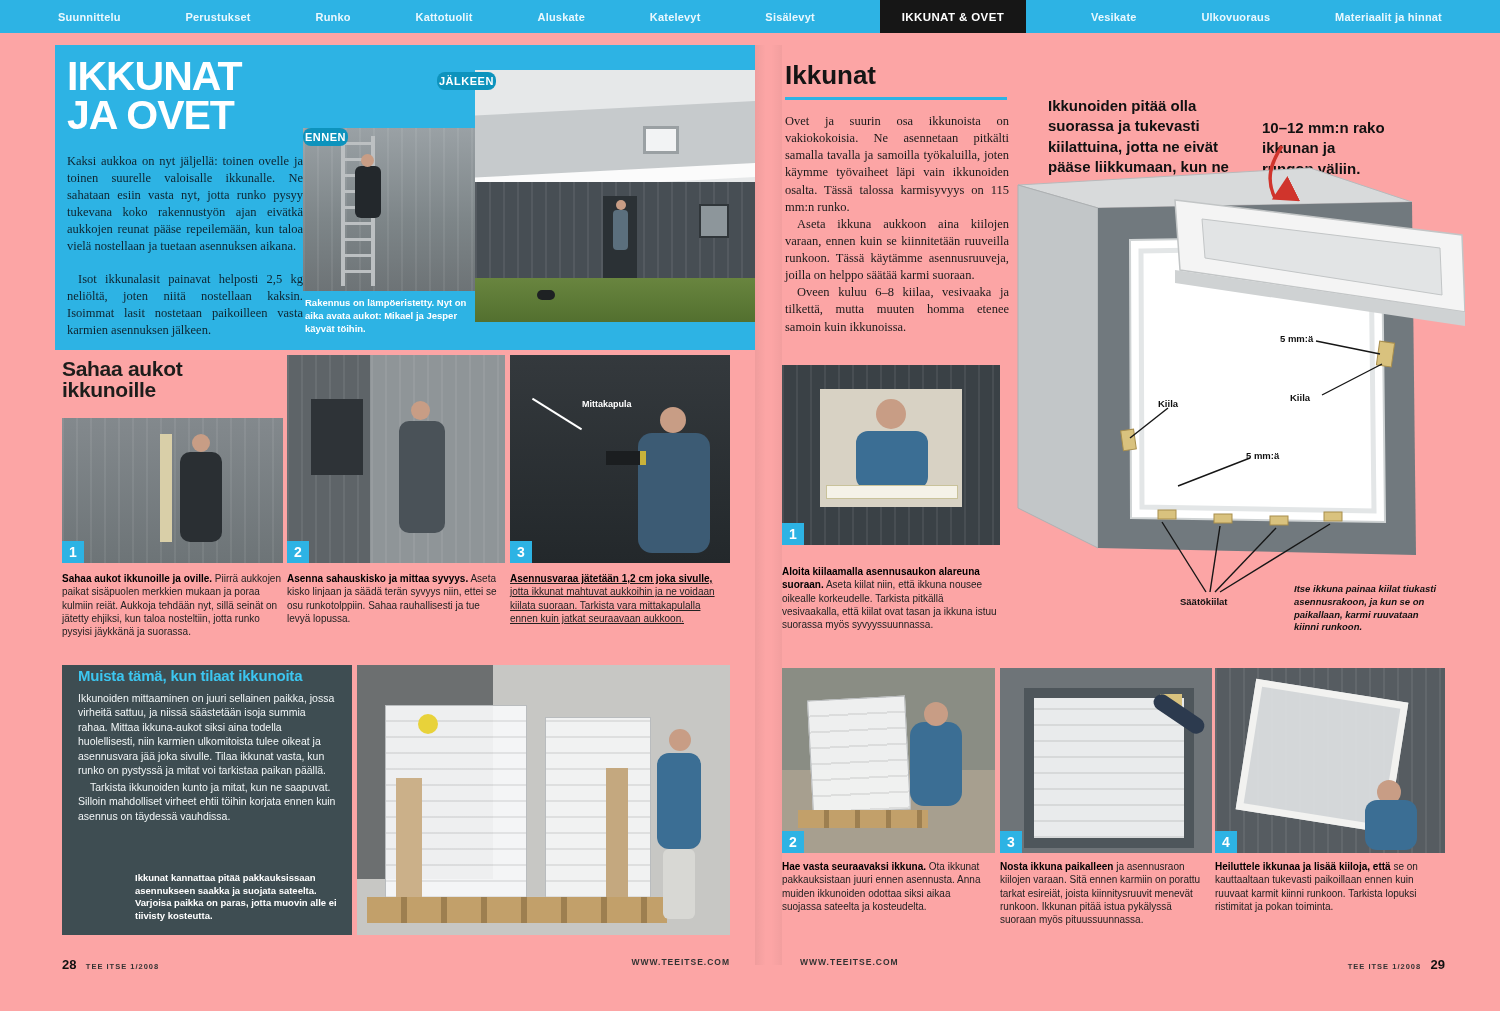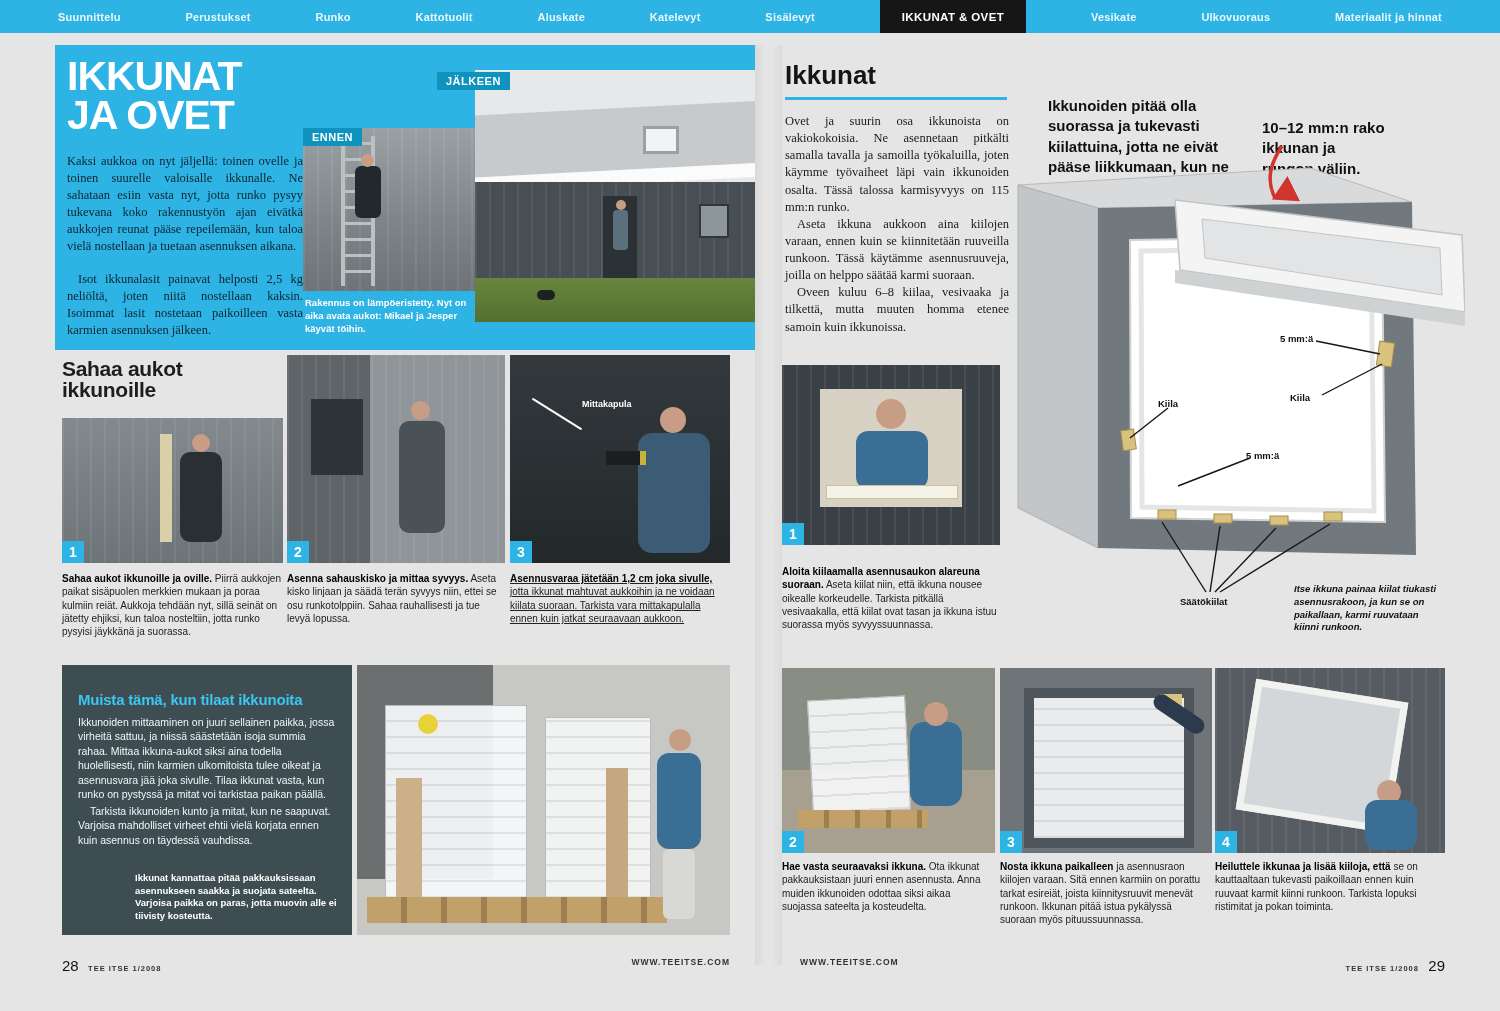--- a/index.html
+++ b/index.html
@@ -1,67 +1,67 @@
 <!DOCTYPE html>
 <html><head>
 <meta charset="utf-8">
 <style>
   html,body{margin:0;padding:0;background:#ffffff;}
-  #stage{position:relative;width:1500px;height:1011px;background:#e5e5e5;overflow:hidden;
+  #stage{position:relative;width:1500px;height:1011px;background:#fca5a5;overflow:hidden;
          font-family:"Liberation Sans",sans-serif;color:#1c1c1c;}
   .abs{position:absolute;}
   
   .nav{position:absolute;top:0;left:0;width:1500px;height:33px;background:#2db3e4;
        display:flex;align-items:center;justify-content:space-between;padding:0 58px;box-sizing:border-box;}
   .tab{font-size:11px;font-weight:bold;color:#eaf8fe;letter-spacing:.2px;white-space:nowrap;cursor:pointer;}
   .tab.active{background:#161616;color:#ffffff;align-self:stretch;display:flex;align-items:center;
               padding:0 22px;font-size:11.5px;letter-spacing:.4px;}
   
   .hero{position:absolute;left:55px;top:45px;width:700px;height:305px;background:#2db3e4;}
   .hero-title{position:absolute;left:12px;top:12px;font-size:41px;line-height:.95;font-weight:800;
               color:#ffffff;letter-spacing:-1px;white-space:pre-line;}
   .serif{font-family:"Liberation Serif",serif;}
   .hero-intro{position:absolute;left:12px;top:108px;width:236px;font-size:12.5px;line-height:1.36;
               color:#0e2430;text-align:justify;}
   .hero-intro p{margin:0 0 2px 0;}
   .hero-intro p+p{text-indent:11px;margin-top:16px;}
   .badge{position:absolute;background:#0d93bd;color:#ffffff;font-weight:bold;font-size:11px;
-         padding:3px 9px;letter-spacing:.5px;z-index:5;}
+         padding:3px 2px;letter-spacing:.5px;z-index:5;border-radius:8px;}
   .wcap{color:#ffffff;font-weight:bold;font-size:9.5px;line-height:1.35;}
   
   .ph{position:absolute;overflow:hidden;background:#8a9094;}
   .num{position:absolute;left:0;bottom:0;width:22px;height:22px;background:#2db3e4;color:#fff;
        font-weight:800;font-size:14px;display:flex;align-items:center;justify-content:center;z-index:4;}
   .stripes{position:absolute;inset:0;background:repeating-linear-gradient(90deg,rgba(255,255,255,.07) 0 2px,transparent 2px 14px);}
   .hstripes{position:absolute;inset:0;background:repeating-linear-gradient(0deg,rgba(0,0,0,.08) 0 2px,transparent 2px 16px);}
   .head{position:absolute;border-radius:50%;background:#c89d85;}
   
   .sec-h{position:absolute;font-size:21px;line-height:1.02;font-weight:800;color:#1d1d1b;white-space:pre-line;letter-spacing:-.3px;}
   .cap{position:absolute;font-size:10px;line-height:1.33;color:#222;}
   .cap b{color:#000;}
   
-  .darkbox{position:absolute;left:62px;top:665px;width:290px;height:270px;background:#3e4d52;box-sizing:border-box;padding:26px 16px;}
+  .darkbox{position:absolute;left:62px;top:665px;width:290px;height:270px;background:#3e4d52;box-sizing:border-box;padding:2px 16px;}
   .darkbox h3{margin:0 0 7px 0;font-size:15px;color:#3cc6f0;letter-spacing:-.2px;}
   .darkbox p{margin:0;font-size:10.5px;line-height:1.38;color:#f2f6f7;}
   .darkbox p+p{text-indent:12px;margin-top:2px;}
   .boxcap{position:absolute;right:12px;bottom:12px;width:205px;font-size:9.5px;line-height:1.35;
           font-weight:bold;color:#ffffff;}
   
   .art-h{position:absolute;left:785px;top:60px;font-size:26px;font-weight:800;color:#151515;}
   .art-rule{position:absolute;left:785px;top:97px;width:222px;height:3px;background:#2db3e4;}
   .art-body{position:absolute;left:785px;top:113px;width:224px;font-size:12.5px;line-height:1.37;
             color:#1a1a1a;text-align:justify;}
   .art-body p{margin:0;}
   .art-body p+p{text-indent:12px;}
   
   .d-call{position:absolute;font-size:15px;line-height:1.35;font-weight:bold;color:#111;}
   .d-lab{position:absolute;font-size:9.5px;font-weight:bold;color:#111;white-space:nowrap;}
   
   .foot{position:absolute;top:957px;font-size:8.5px;font-weight:bold;letter-spacing:1px;color:#333;}
-  .pageno{font-size:15px;font-weight:400;color:#111;letter-spacing:0;}
+  .pageno{font-size:13px;font-weight:700;color:#111;letter-spacing:0;}
   .gutter{position:absolute;left:755px;top:45px;width:27px;height:920px;
           background:linear-gradient(90deg,rgba(0,0,0,.05),rgba(0,0,0,0) 40%,rgba(0,0,0,0) 60%,rgba(0,0,0,.04));}
   .lvl{position:absolute;background:#f5f2e8;border:1px solid #c9c29a;}
 </style>
 </head>
 <body>
 
 <div id="stage">
 
   <div class="nav">
@@ -152,21 +152,21 @@
     <span>Aseta kisko linjaan ja säädä terän syvyys niin, ettei se osu runkotolppiin. Sahaa rauhallisesti ja tue levyä lopussa.</span>
   </div>
   <div class="cap" style="left:510px;top:572px;width:218px;text-decoration:underline;">
     <b>Asennusvaraa jätetään 1,2 cm joka sivulle,</b>
     <span>jotta ikkunat mahtuvat aukkoihin ja ne voidaan kiilata suoraan. Tarkista vara mittakapulalla ennen kuin jatkat seuraavaan aukkoon.</span>
   </div>
 
   <div class="darkbox">
     <h3>Muista tämä, kun tilaat ikkunoita</h3>
     <p>Ikkunoiden mittaaminen on juuri sellainen paikka, jossa virheitä sattuu, ja niissä säästetään isoja summia rahaa. Mittaa ikkuna-aukot siksi aina todella huolellisesti, niin karmien ulkomitoista tulee oikeat ja asennusvara jää joka sivulle. Tilaa ikkunat vasta, kun runko on pystyssä ja mitat voi tarkistaa paikan päällä.</p>
-    <p>Tarkista ikkunoiden kunto ja mitat, kun ne saapuvat. Varjoisa mahdolliset virheet ehtii vielä korjata ennen kuin asennus on täydessä vauhdissa.</p>
+    <p>Tarkista ikkunoiden kunto ja mitat, kun ne saapuvat. Silloin mahdolliset virheet ehtii töihin korjata ennen kuin asennus on täydessä vauhdissa.</p>
     <div class="boxcap">Ikkunat kannattaa pitää pakkauksissaan asennukseen saakka ja suojata sateelta. Varjoisa paikka on paras, jotta muovin alle ei tiivisty kosteutta.</div>
   </div>
 
   <div class="ph" style="left:357px;top:665px;width:373px;height:270px;background:#c7c7c4;">
     <div class="abs" style="left:0;top:0;width:136px;height:214px;background:#6c6f70;"></div>
     <div class="abs" style="left:28px;top:40px;width:140px;height:192px;background:rgba(248,249,250,.93);border:1px solid #b9bcbe;">
       <div class="hstripes"></div>
       <div class="abs" style="left:10px;bottom:0;width:26px;height:120px;background:#cbb089;"></div>
       <div class="abs" style="left:32px;top:8px;width:20px;height:20px;border-radius:50%;background:#e8d23a;"></div>
     </div>

